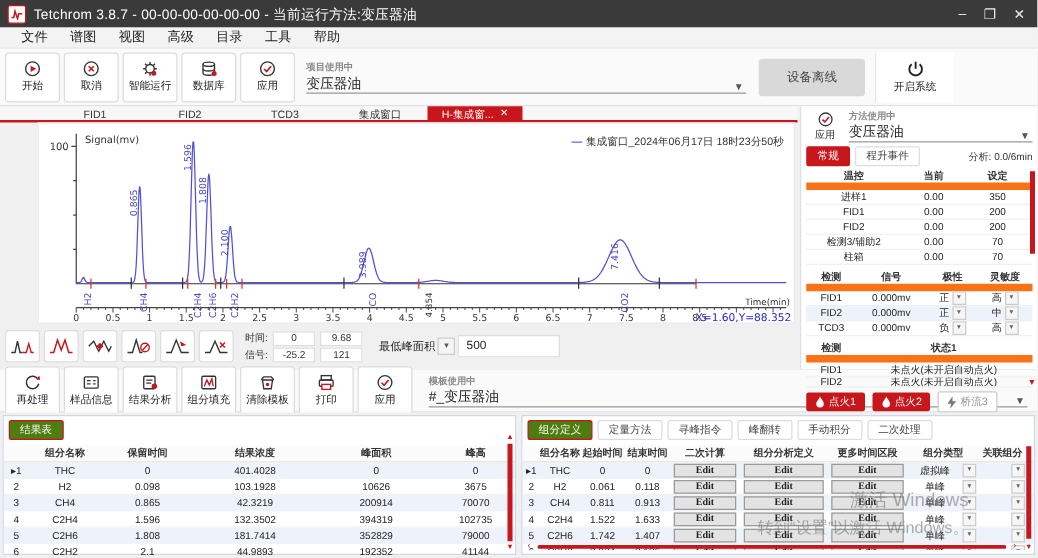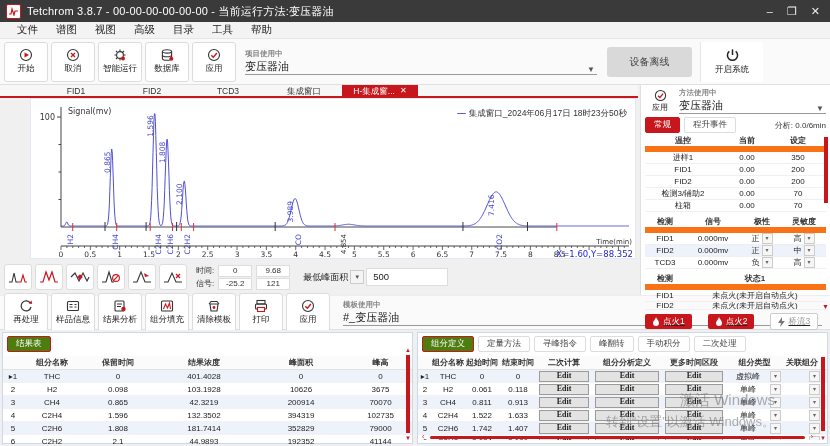--- a/index.html
+++ b/index.html
@@ -69,21 +69,21 @@
   .rtab.active{background:#c8161d;color:#fff;border-color:#c8161d;}
   .analysis{margin-left:auto;font-size:8px;color:#333;}
   .rtable{font-size:8.5px;color:#222;position:relative;margin-top:2px;}
   .rtable .rrow{display:grid;align-items:center;border-bottom:1px solid #f0f0f0;height:11px;}
   .rtable .rrow.hdr{color:#333;font-weight:bold;border-bottom:6px solid #f97316;}
   .rtable .c{text-align:center;white-space:nowrap;overflow:hidden;font-size:8px;}
   .rtable .alt{background:#eef3fb;}
   .vscroll{position:absolute;right:-2px;top:0;width:4px;background:#c8161d;}
   .ddmini{display:inline-block;width:9px;height:9px;border:1px solid #ccc;background:#f6f6f6;
           font-size:6px;line-height:9px;text-align:center;color:#666;vertical-align:middle;}
-  .igniterow{display:flex;gap:16px;margin-top:3px;align-items:center;text-decoration:underline;}
+  .igniterow{display:flex;gap:6px;margin-top:3px;align-items:center;}
   .ignite{background:#c8161d;color:#fff;font-size:8.5px;border-radius:2px;height:15px;padding:0 7px;
           display:flex;align-items:center;gap:3px;}
   .bridge{background:#fff;color:#999;font-size:8.5px;border:1px solid #ccc;border-radius:2px;height:15px;
           padding:0 7px;display:flex;align-items:center;gap:3px;}
   .reddown{color:#c8161d;font-size:7px;position:absolute;right:-3px;bottom:0;}
   
   .bottompane{left:0;top:330px;width:830px;height:116px;background:#f0f0f0;}
   .card{position:absolute;top:2px;height:112px;background:#fff;border:1px solid #cdd8ea;box-sizing:border-box;}
   .card.left{left:2px;width:411px;}
   .card.right{left:417px;width:411px;}

